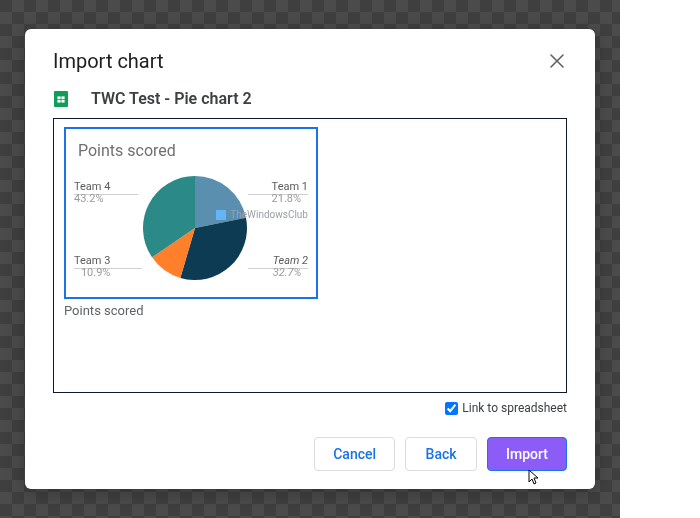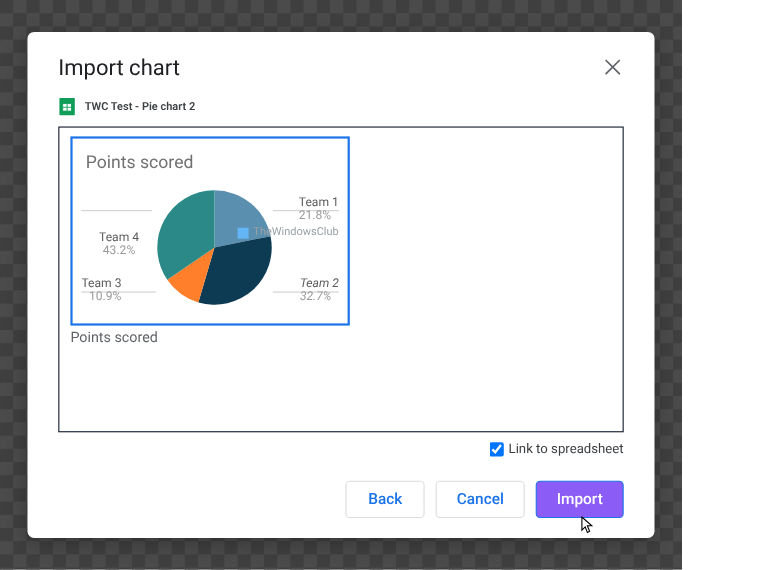--- a/index.html
+++ b/index.html
@@ -57,23 +57,24 @@
     display: flex;
     align-items: center;
     gap: 8px;
     margin-bottom: 10px;
   }
   .sheets-icon {
     width: 16px;
     height: 16px;
   }
   .file-title {
-    font-size: 10px;
+    font-size: 16px;
     font-weight: 600;
     color: #3c4043;
+    margin-left: 14px;
   }
   .preview-frame {
     border: 1px solid #0f172a;
     flex: 1 1 auto;
     display: flex;
     flex-direction: column;
     padding: 8px 10px 10px 10px;
     position: relative;
     min-height: 0;
   }
@@ -114,21 +115,21 @@
     position: absolute;
     font-size: 11px;
     line-height: 12px;
     white-space: nowrap;
   }
   .slice-label .name { color: #5c5c5c; }
   .slice-label .pct  { color: #9a9a9a; }
   .lbl-t1 { right: 8px; top: 52px;  text-align: left; }
   .lbl-t2 { right: 8px; top: 126px; text-align: left; font-style: italic; }
   .lbl-t3 { left: 8px;  top: 126px; text-align: right; }
-  .lbl-t4 { left: 24px;  top: 52px;  text-align: center; margin-top: 32px; }
+  .lbl-t4 { left: 8px;  top: 52px;  text-align: left; }
   .leader {
     position: absolute;
     background: #d0d0d0;
     height: 1px;
   }
   .ld-t1 { right: 8px; top: 65px; width: 60px; }
   .ld-t2 { right: 8px; top: 139px; width: 60px; }
   .ld-t3 { left: 8px;  top: 139px; width: 68px; }
   .ld-t4 { left: 8px;  top: 65px;  width: 64px; }
   .watermark {
@@ -264,22 +265,22 @@
         <div class="chart-caption">Points scored</div>
       </div>
     </div>
 
     <div class="link-check">
       <input type="checkbox" id="linkchk" checked="" style="">
       <label for="linkchk">Link to spreadsheet</label>
     </div>
 
     <div class="footer">
+      <div class="btn btn-outline">Cancel</div>
       <div class="btn btn-outline">Back</div>
-      <div class="btn btn-outline">Cancel</div>
       <div class="btn btn-primary">Import</div>
     </div>
 
     <svg class="cursor-pointer" style="left: 500px; top: 440px;" viewBox="0 0 16 20">
       <path d="M4 1 L4 13 L7 10 L9 15 L11 14 L9 9 L13 9 Z" fill="#fff" stroke="#000" stroke-width="1"></path>
     </svg>
 
   </div>
 </div>
 

